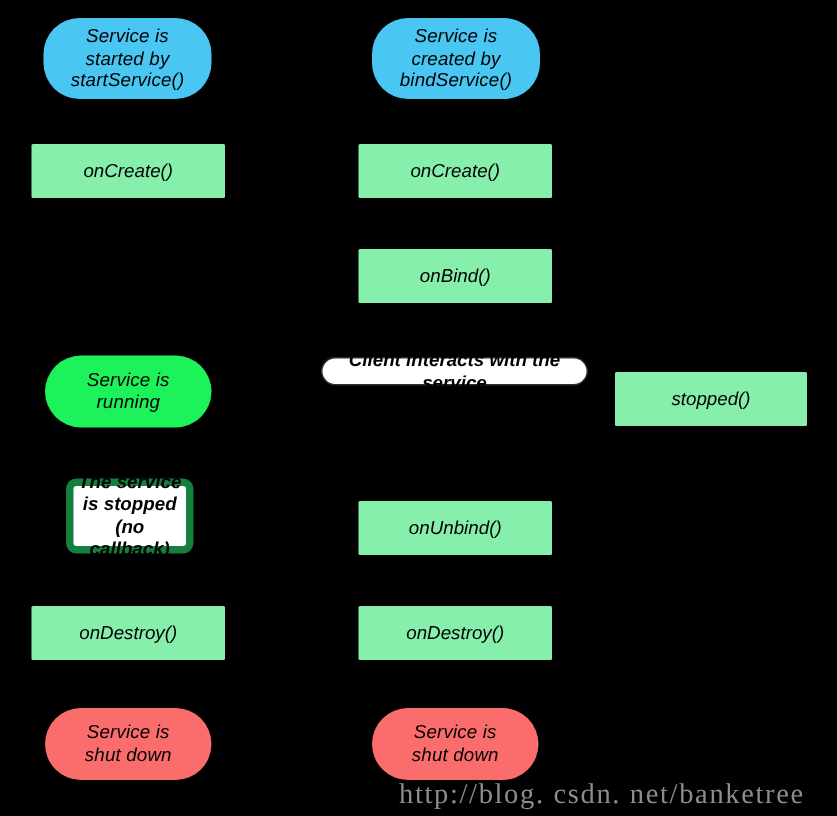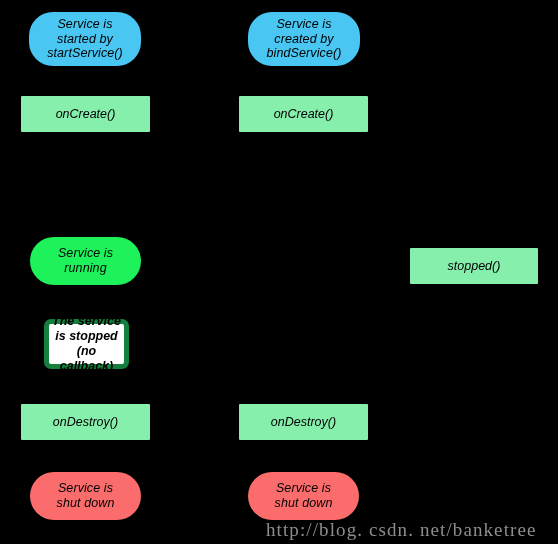--- a/index.html
+++ b/index.html
@@ -99,24 +99,27 @@
 
   <div class="node pill red" style="left:30px; top:472px; width:111px; height:48px;">Service is
 shut down</div>
 
   <div class="node pill blue" style="left:248px; top:12px; width:112px; height:54px;">Service is
 created by
 bindService()</div>
 
   <div class="node callback" style="left:239px; top:96px; width:129px; height:36px;">onCreate()</div>
 
+  <div class="node callback" style="left:239px; top:166px; width:129px; height:36px;">onBind()</div>
 
+  <div class="node capsule" style="left:214px; top:238px; width:178px; height:19px;">Client interacts with the service</div>
 
   <div class="node callback" style="left:410px; top:248px; width:128px; height:36px;">stopped()</div>
 
+  <div class="node callback" style="left:239px; top:334px; width:129px; height:36px;">onUnbind()</div>
 
   <div class="node callback" style="left:239px; top:404px; width:129px; height:36px;">onDestroy()</div>
 
   <div class="node pill red" style="left:248px; top:472px; width:111px; height:48px;">Service is
 shut down</div>
 
   <div class="watermark" style="left:266px; top:519px;">http://blog. csdn. net/banketree</div>
 
 </div>
 

